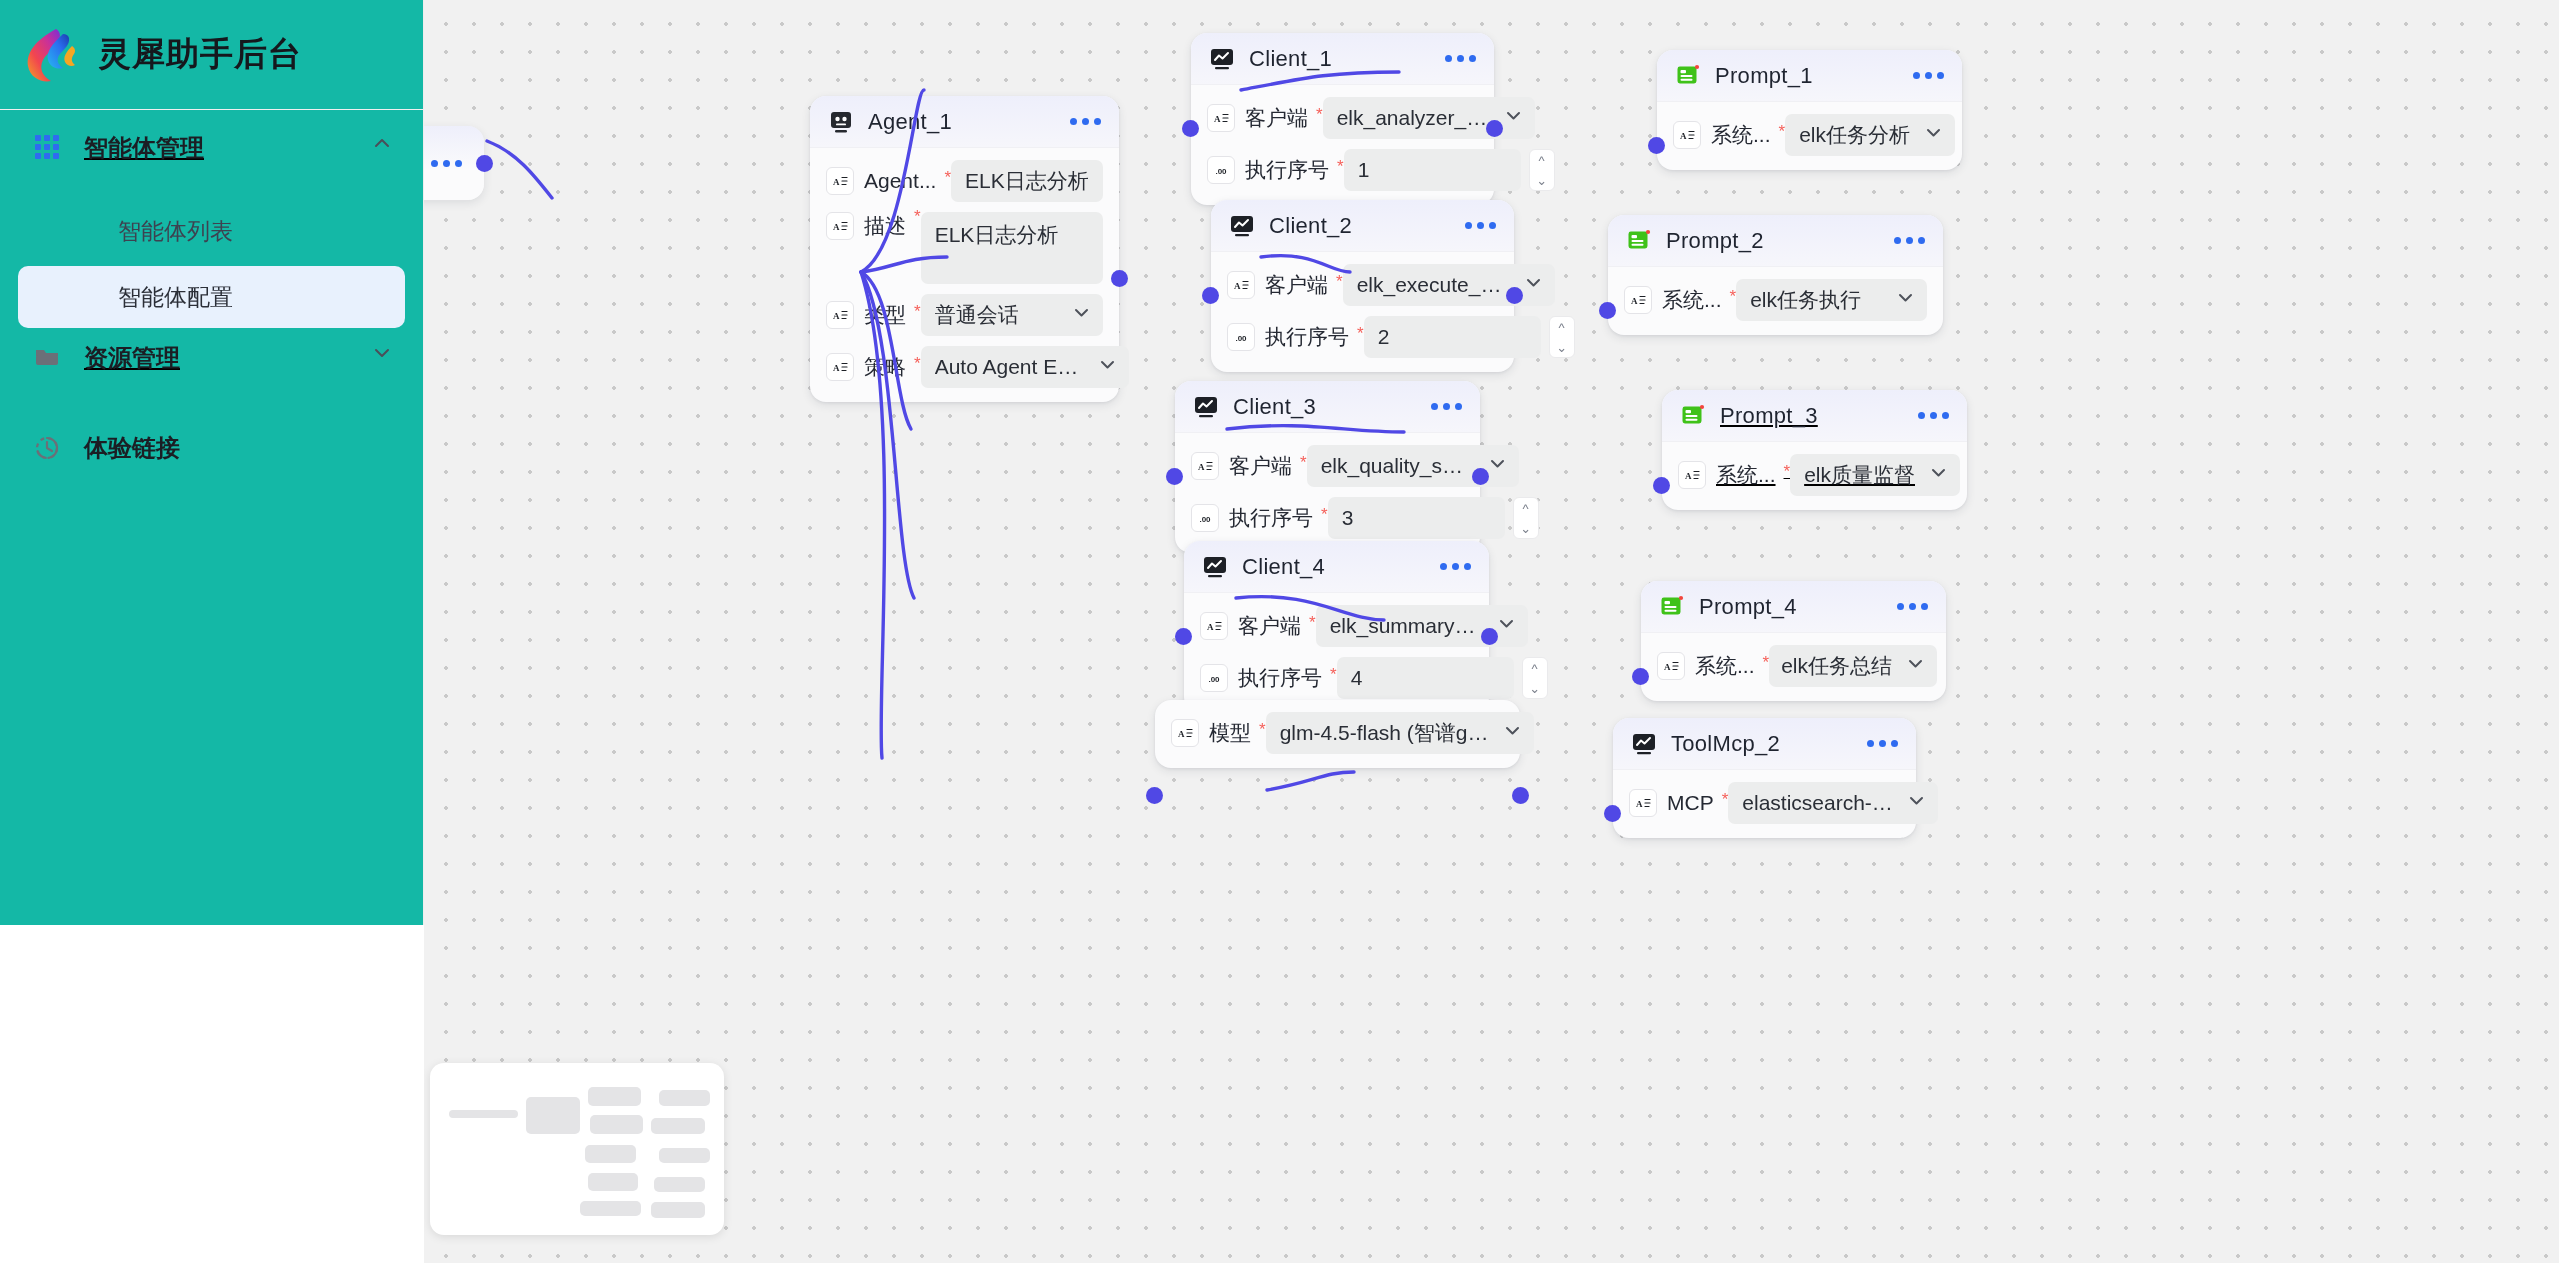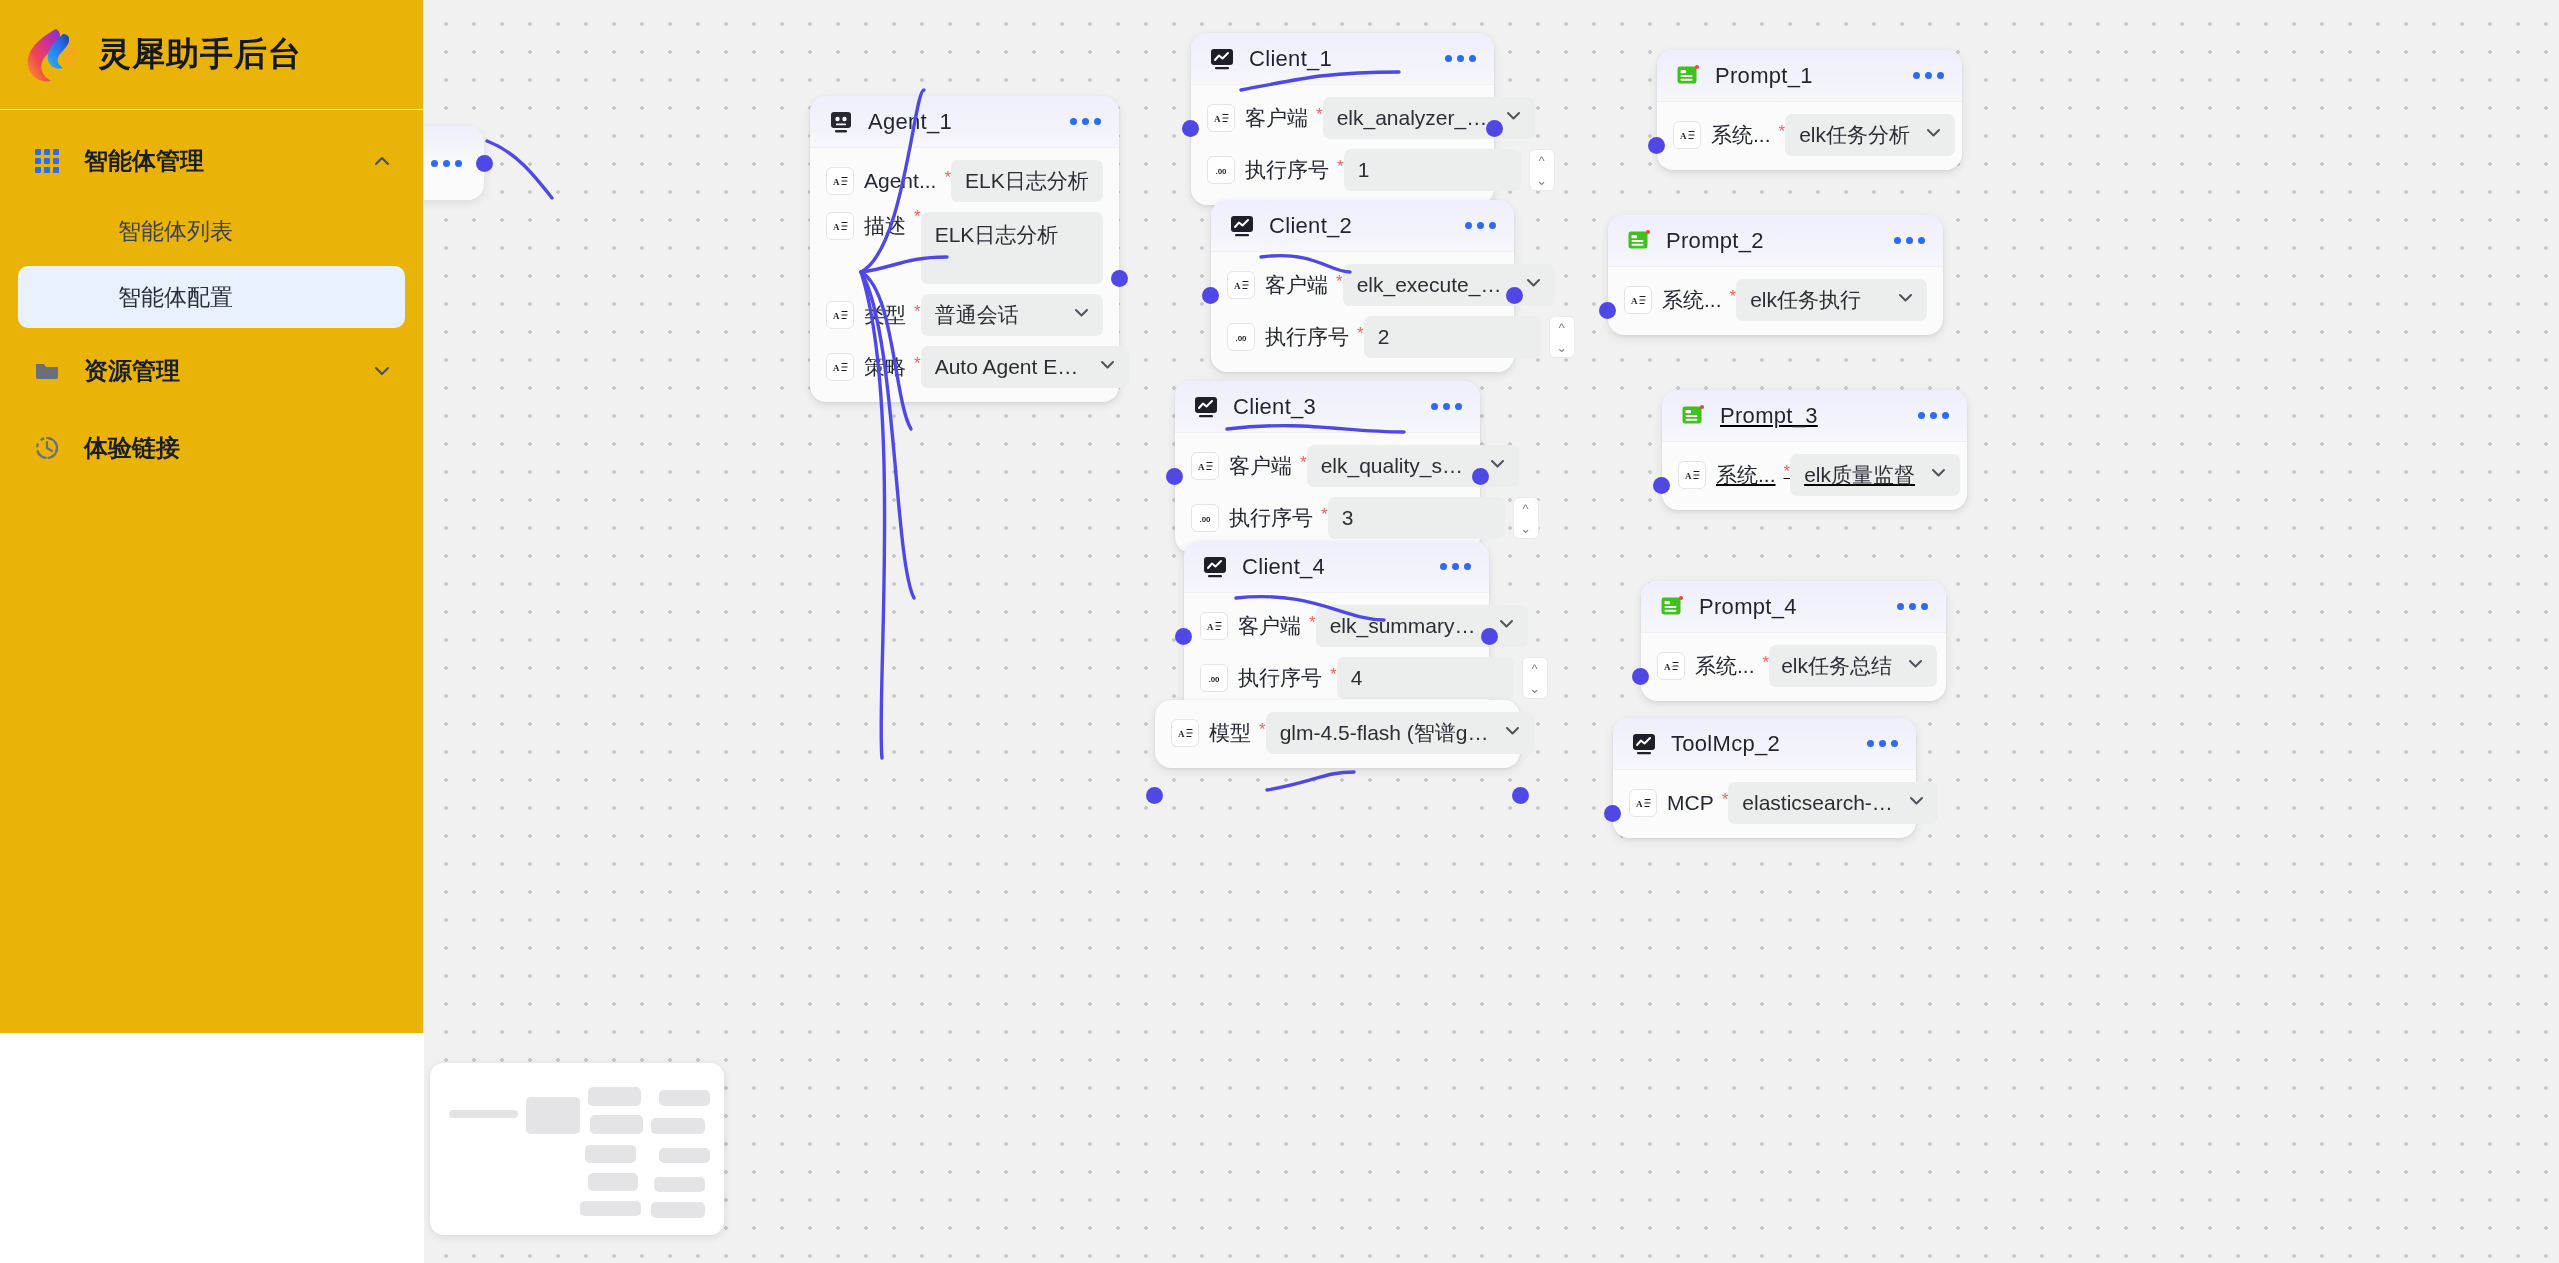--- a/index.html
+++ b/index.html
@@ -6,42 +6,42 @@
   html, body {
     width: 2559px; height: 1263px;
     overflow: hidden;
     font-family: "Liberation Sans", "DejaVu Sans", sans-serif;
     background: #ffffff;
   }
   #app { position: relative; width: 2559px; height: 1263px; display: flex; }
 
   
   .sidebar {
-    width: 424px; height: 1033px;
-    background: #eab308;
+    width: 424px; height: 925px;
+    background: #14b8a6;
     border-right: 1px solid #ededed;
     flex: 0 0 424px;
     position: relative; z-index: 20;
   }
   .brand {
     height: 110px;
     display: flex; align-items: center;
     padding-left: 22px; gap: 20px;
     border-bottom: 1px solid #f0f0f0;
   }
   .brand-logo { width: 56px; height: 58px; flex: 0 0 56px; }
   .brand-title {
     font-size: 33px; font-weight: bold; color: #15181d;
     letter-spacing: 1px;
   }
   .nav { padding-top: 22px; }
   .nav-group-head {
-    display: flex; align-items: center;
+    display: flex; align-items: flex-start;
     height: 58px; padding: 0 30px 0 32px;
-    cursor: pointer; position: relative;
+    cursor: pointer; position: relative; text-decoration: underline;
   }
   .nav-ico { width: 30px; height: 30px; flex: 0 0 30px; margin-right: 22px; display:flex; align-items:center; justify-content:center;}
   .nav-label { font-size: 24px; font-weight: bold; color: #1b1e24; }
   .nav-chevron { margin-left: auto; width: 22px; height: 22px; }
   .nav-sub { padding-top: 6px; }
   .nav-sub-item {
     height: 62px; display: flex; align-items: center;
     padding-left: 100px; font-size: 23px; color: #3d4250;
     cursor: pointer; border-radius: 10px;
     margin: 4px 18px;

